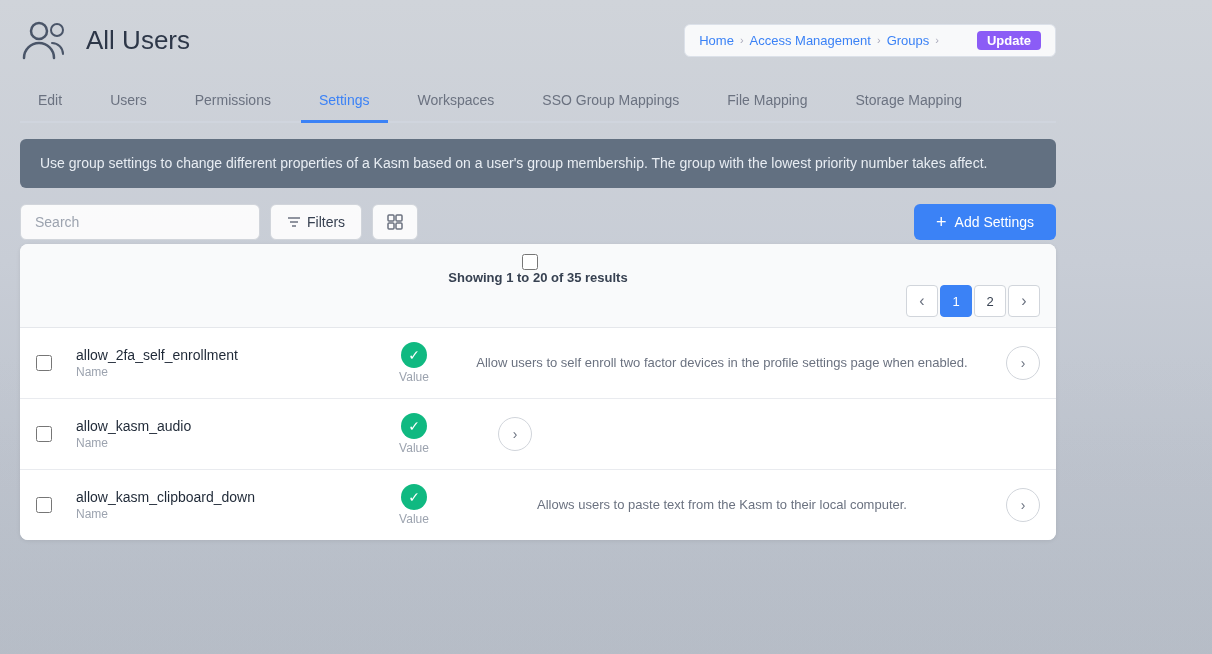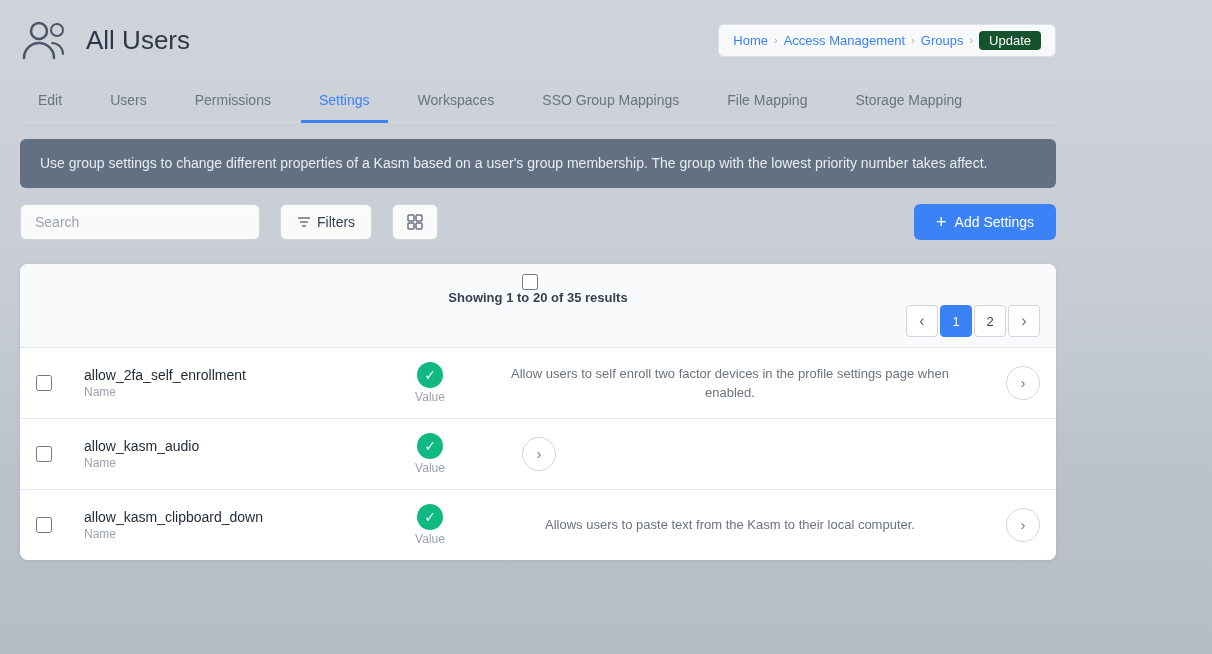--- a/index.html
+++ b/index.html
@@ -62,26 +62,27 @@
       gap: 6px;
       font-size: 13px;
       color: #4a5568;
       justify-content: space-between;
     }
     .breadcrumb-sep {
       color: #aab;
       font-size: 11px;
     }
     .breadcrumb-item-active {
-      font-weight: 400;
+      font-weight: 700;
       color: #2d3748;
-      background: #14532d;
+      background: #8b5cf6;
       color: #fff;
       padding: 2px 10px;
       border-radius: 4px;
+      margin-left: 32px;
     }
     
     .tabs {
       display: flex;
       align-items: center;
       gap: 12px;
       border-bottom: 2px solid #d0d5de;
       margin-bottom: 0;
       background: transparent;
     }
@@ -106,22 +107,22 @@
       padding: 14px 20px;
       margin: 16px 0;
       color: #e8edf3;
       font-size: 14px;
       line-height: 1.5;
     }
     
     .toolbar {
       display: flex;
       align-items: flex-start;
-      gap: 20px;
-      margin-bottom: 24px;
+      gap: 10px;
+      margin-bottom: 4px;
     }
     .search-input {
       flex: 0 0 240px;
       padding: 9px 14px;
       border: 1px solid #d1d5db;
       border-radius: 6px;
       background: rgba(255,255,255,0.9);
       font-size: 14px;
       color: #374151;
       outline: none;
@@ -214,21 +215,21 @@
       color: #6b7280;
       font-size: 16px;
     }
     
     .data-row {
       display: flex;
       align-items: center;
       padding: 14px 16px;
       border-bottom: 1px solid #e9ebef;
       background: rgba(255,255,255,0.95);
-      gap: 16px;
+      gap: 8px;
     }
     .data-row:last-child { border-bottom: none; }
     .row-check {
       width: 16px; height: 16px;
       margin-right: 16px;
       flex-shrink: 0;
     }
     .row-name-col {
       flex: 0 0 280px;
     }

